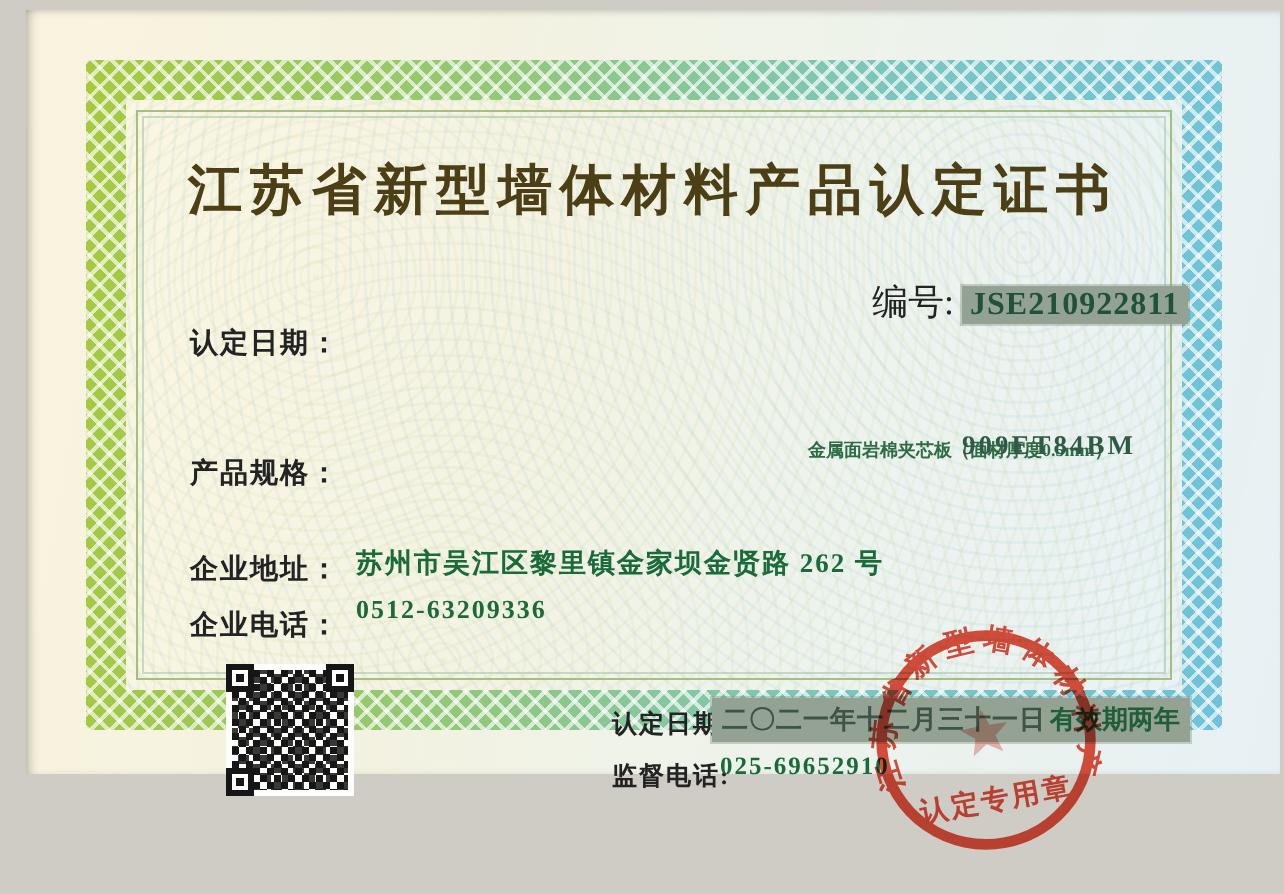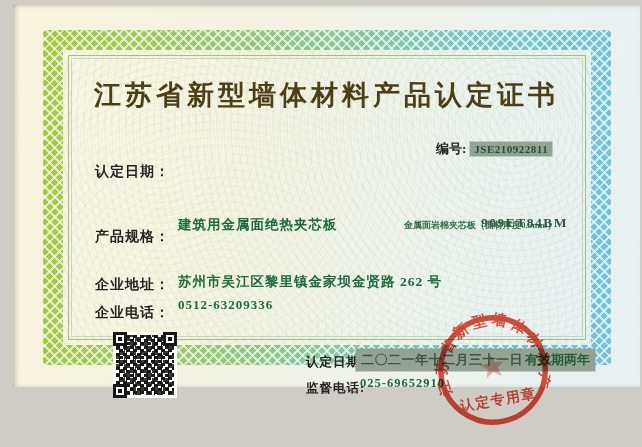--- a/index.html
+++ b/index.html
@@ -62,22 +62,22 @@
     letter-spacing:1px;z-index:5;white-space:nowrap;
   }
   .val-small{font-size:9px;letter-spacing:0;color:#2f6b45;font-weight:bold;margin-left:44px;}
   .val-model{color:#2e5a46;letter-spacing:1.5px;font-family:Liberation Serif, serif;}
   .small-lbl{font-size:12.5px;}
   .highlight{
     background:#94a294;color:#20513a;padding:1px 4px;
     font-weight:bold;box-shadow:0 0 0 1px rgba(120,135,120,.35);
   }
   .serial-row{position:absolute;left:423px;top:134px;z-index:5;white-space:nowrap;}
-  .serial-row .s-lbl{font-size:13px;font-weight:700;color:#232323;}
-  .serial-row .s-val{font-size:11px;letter-spacing:.5px;}
+  .serial-row .s-lbl{font-size:18px;font-weight:400;color:#232323;}
+  .serial-row .s-val{font-size:16px;letter-spacing:.5px;}
   .date-box{
     position:absolute;left:343px;top:344px;z-index:5;
     display:inline-flex;column-gap:2px;align-items:center;
     background:#94a294;padding:2px 5px;
     box-shadow:0 0 0 1px rgba(120,135,120,.35);
   }
   .date-box .d-val{font-size:13px;font-weight:bold;color:#3d5446;letter-spacing:.5px;white-space:nowrap;}
   .date-box .d-validity{font-size:13px;font-weight:bold;color:#1f5e38;white-space:nowrap;}
   
   .qr{
@@ -127,21 +127,20 @@
     <h1 class="title">江苏省新型墙体材料产品认定证书</h1>
 
     <div class="serial-row">
       <span class="s-lbl">编号:</span>
       <span class="s-val highlight">JSE210922811</span>
     </div>
 
     <span class="lbl" style="left:82px;top:158px">认定日期：</span>
 
     <span class="lbl" style="left:82px;top:223px">产品规格：</span>
-    <span class="val" style="left:165px;top:211px">建筑用金属面绝热夹芯板</span>
     <span class="val val-small" style="left:347px;top:214px">金属面岩棉夹芯板（面材厚度0.5mm）</span>
     <span class="val val-model" style="left:468px;top:210px">909ET84BM</span>
 
     <span class="lbl" style="left:82px;top:271px">企业地址：</span>
     <span class="val" style="left:165px;top:268px">苏州市吴江区黎里镇金家坝金贤路 262 号</span>
 
     <span class="lbl" style="left:82px;top:299px">企业电话：</span>
     <span class="val" style="left:165px;top:292px;font-size:13px">0512-63209336</span>
 
     <div class="qr">

